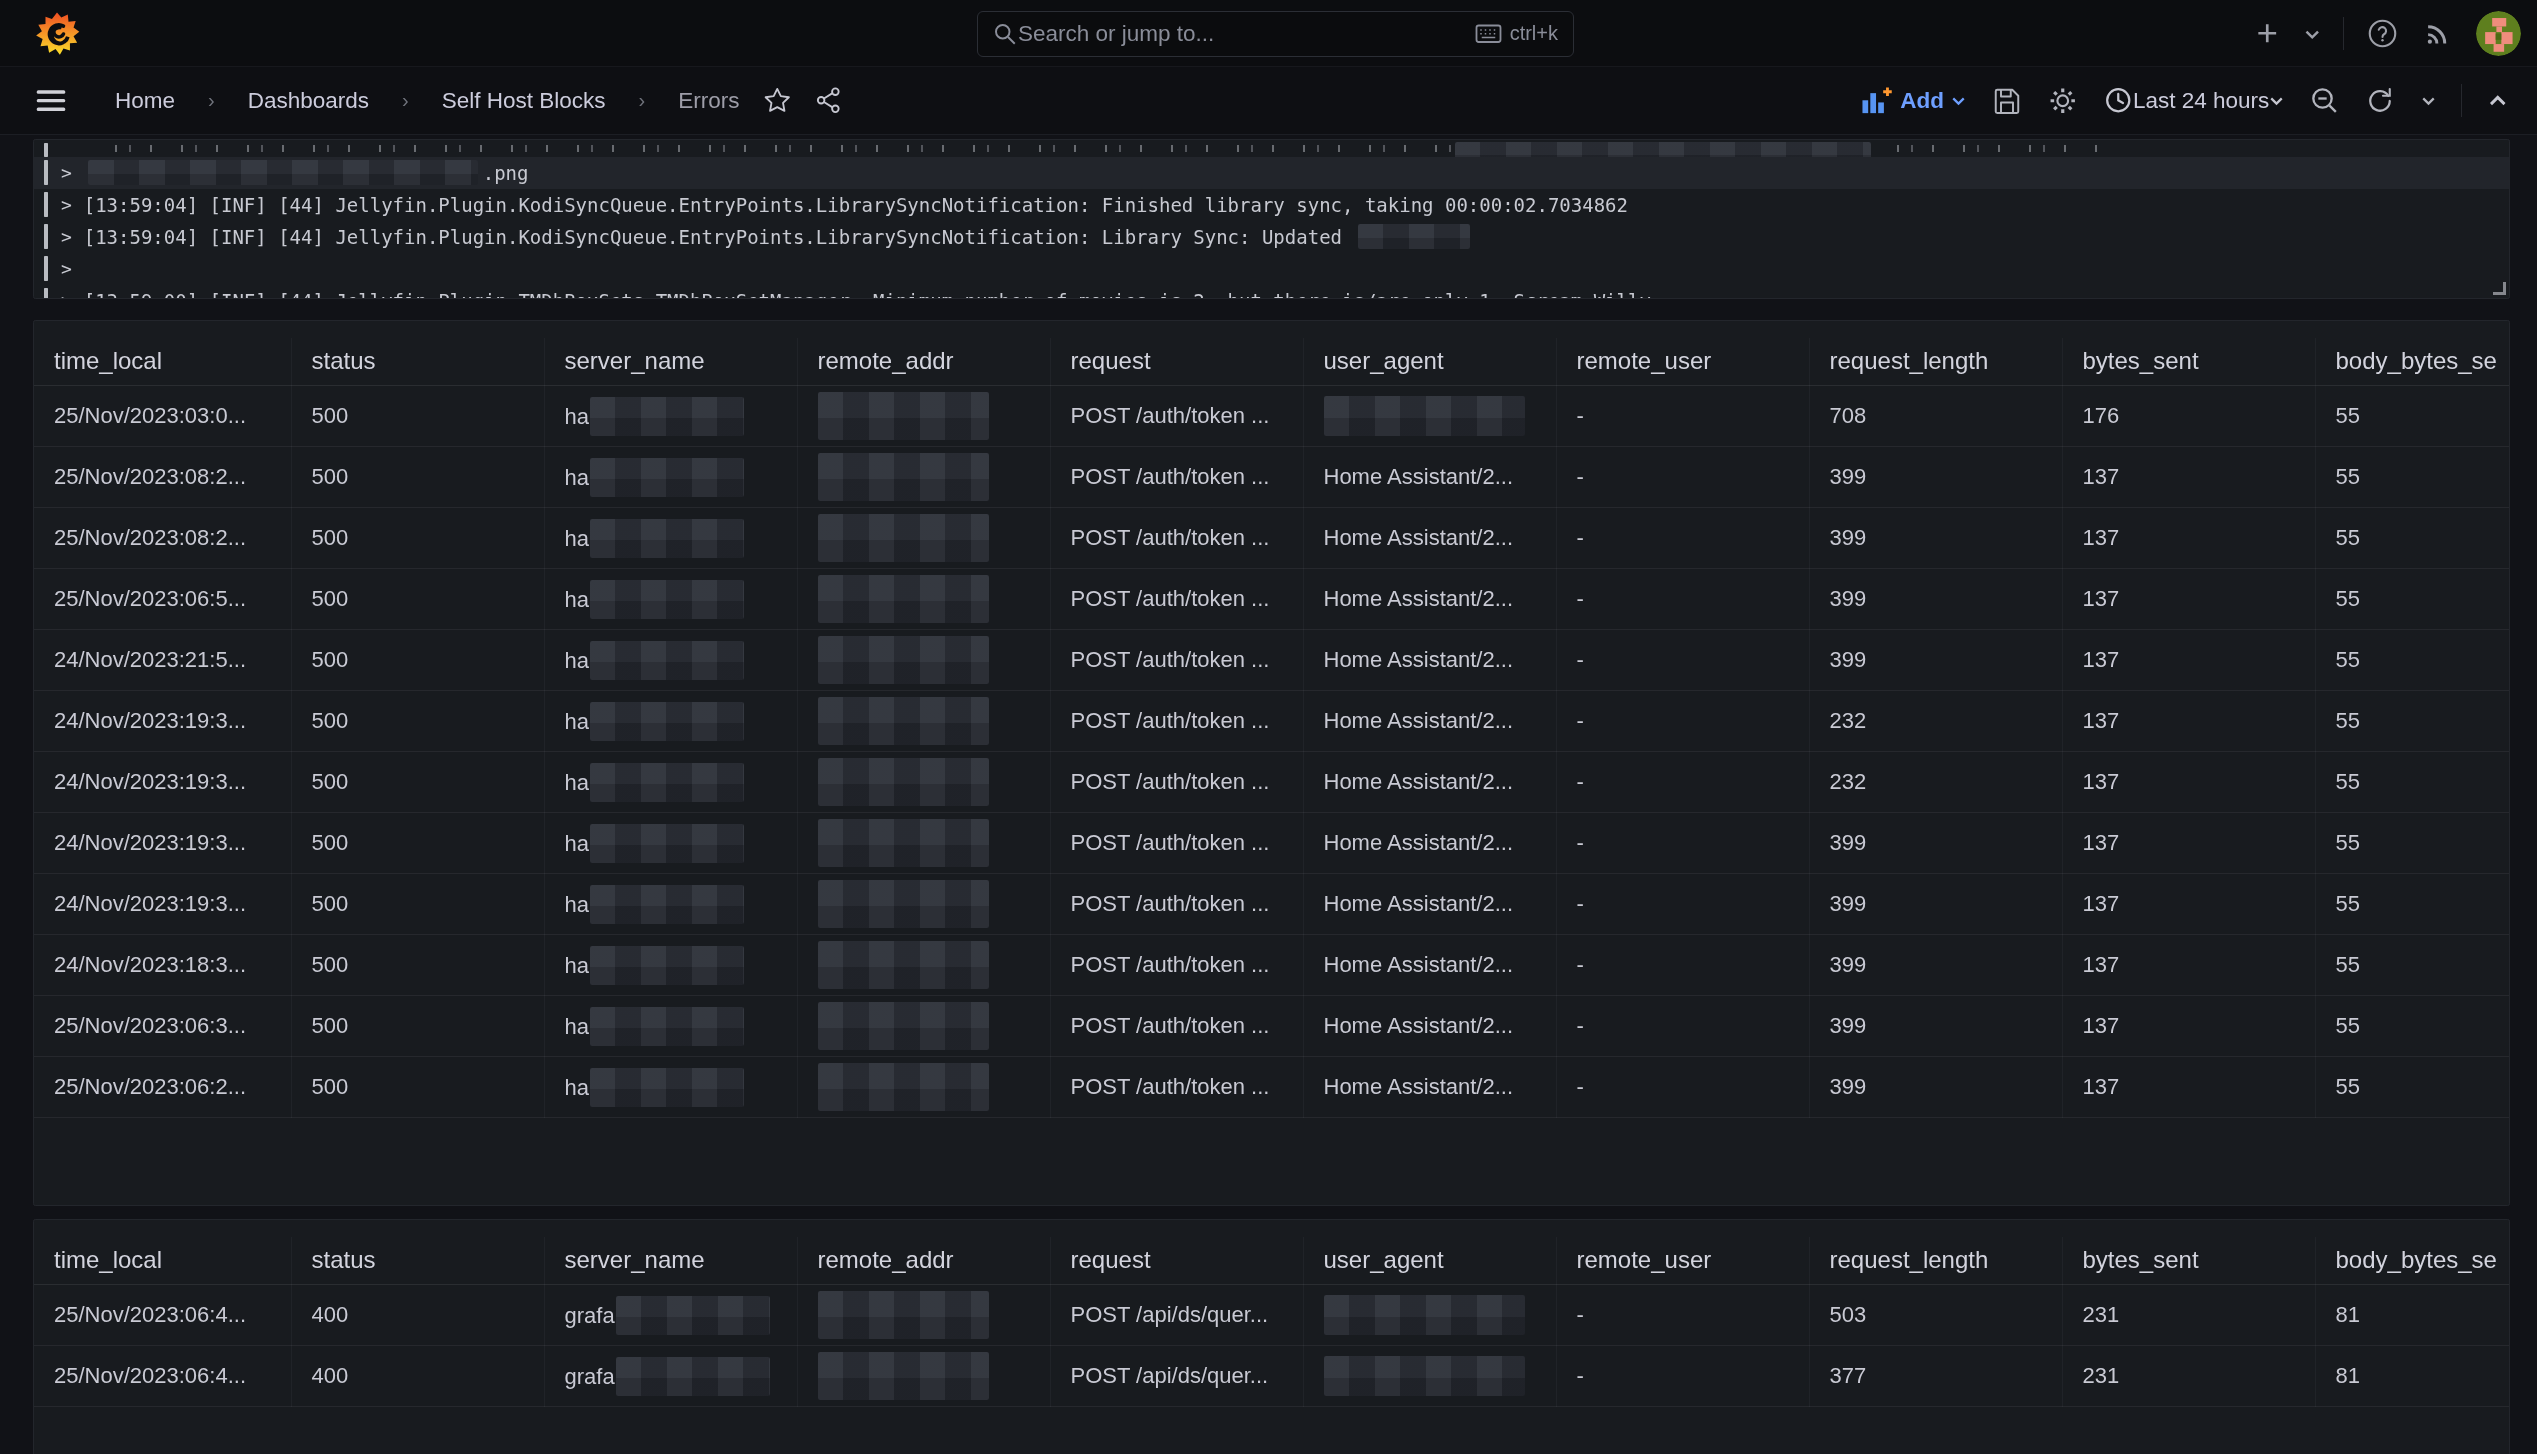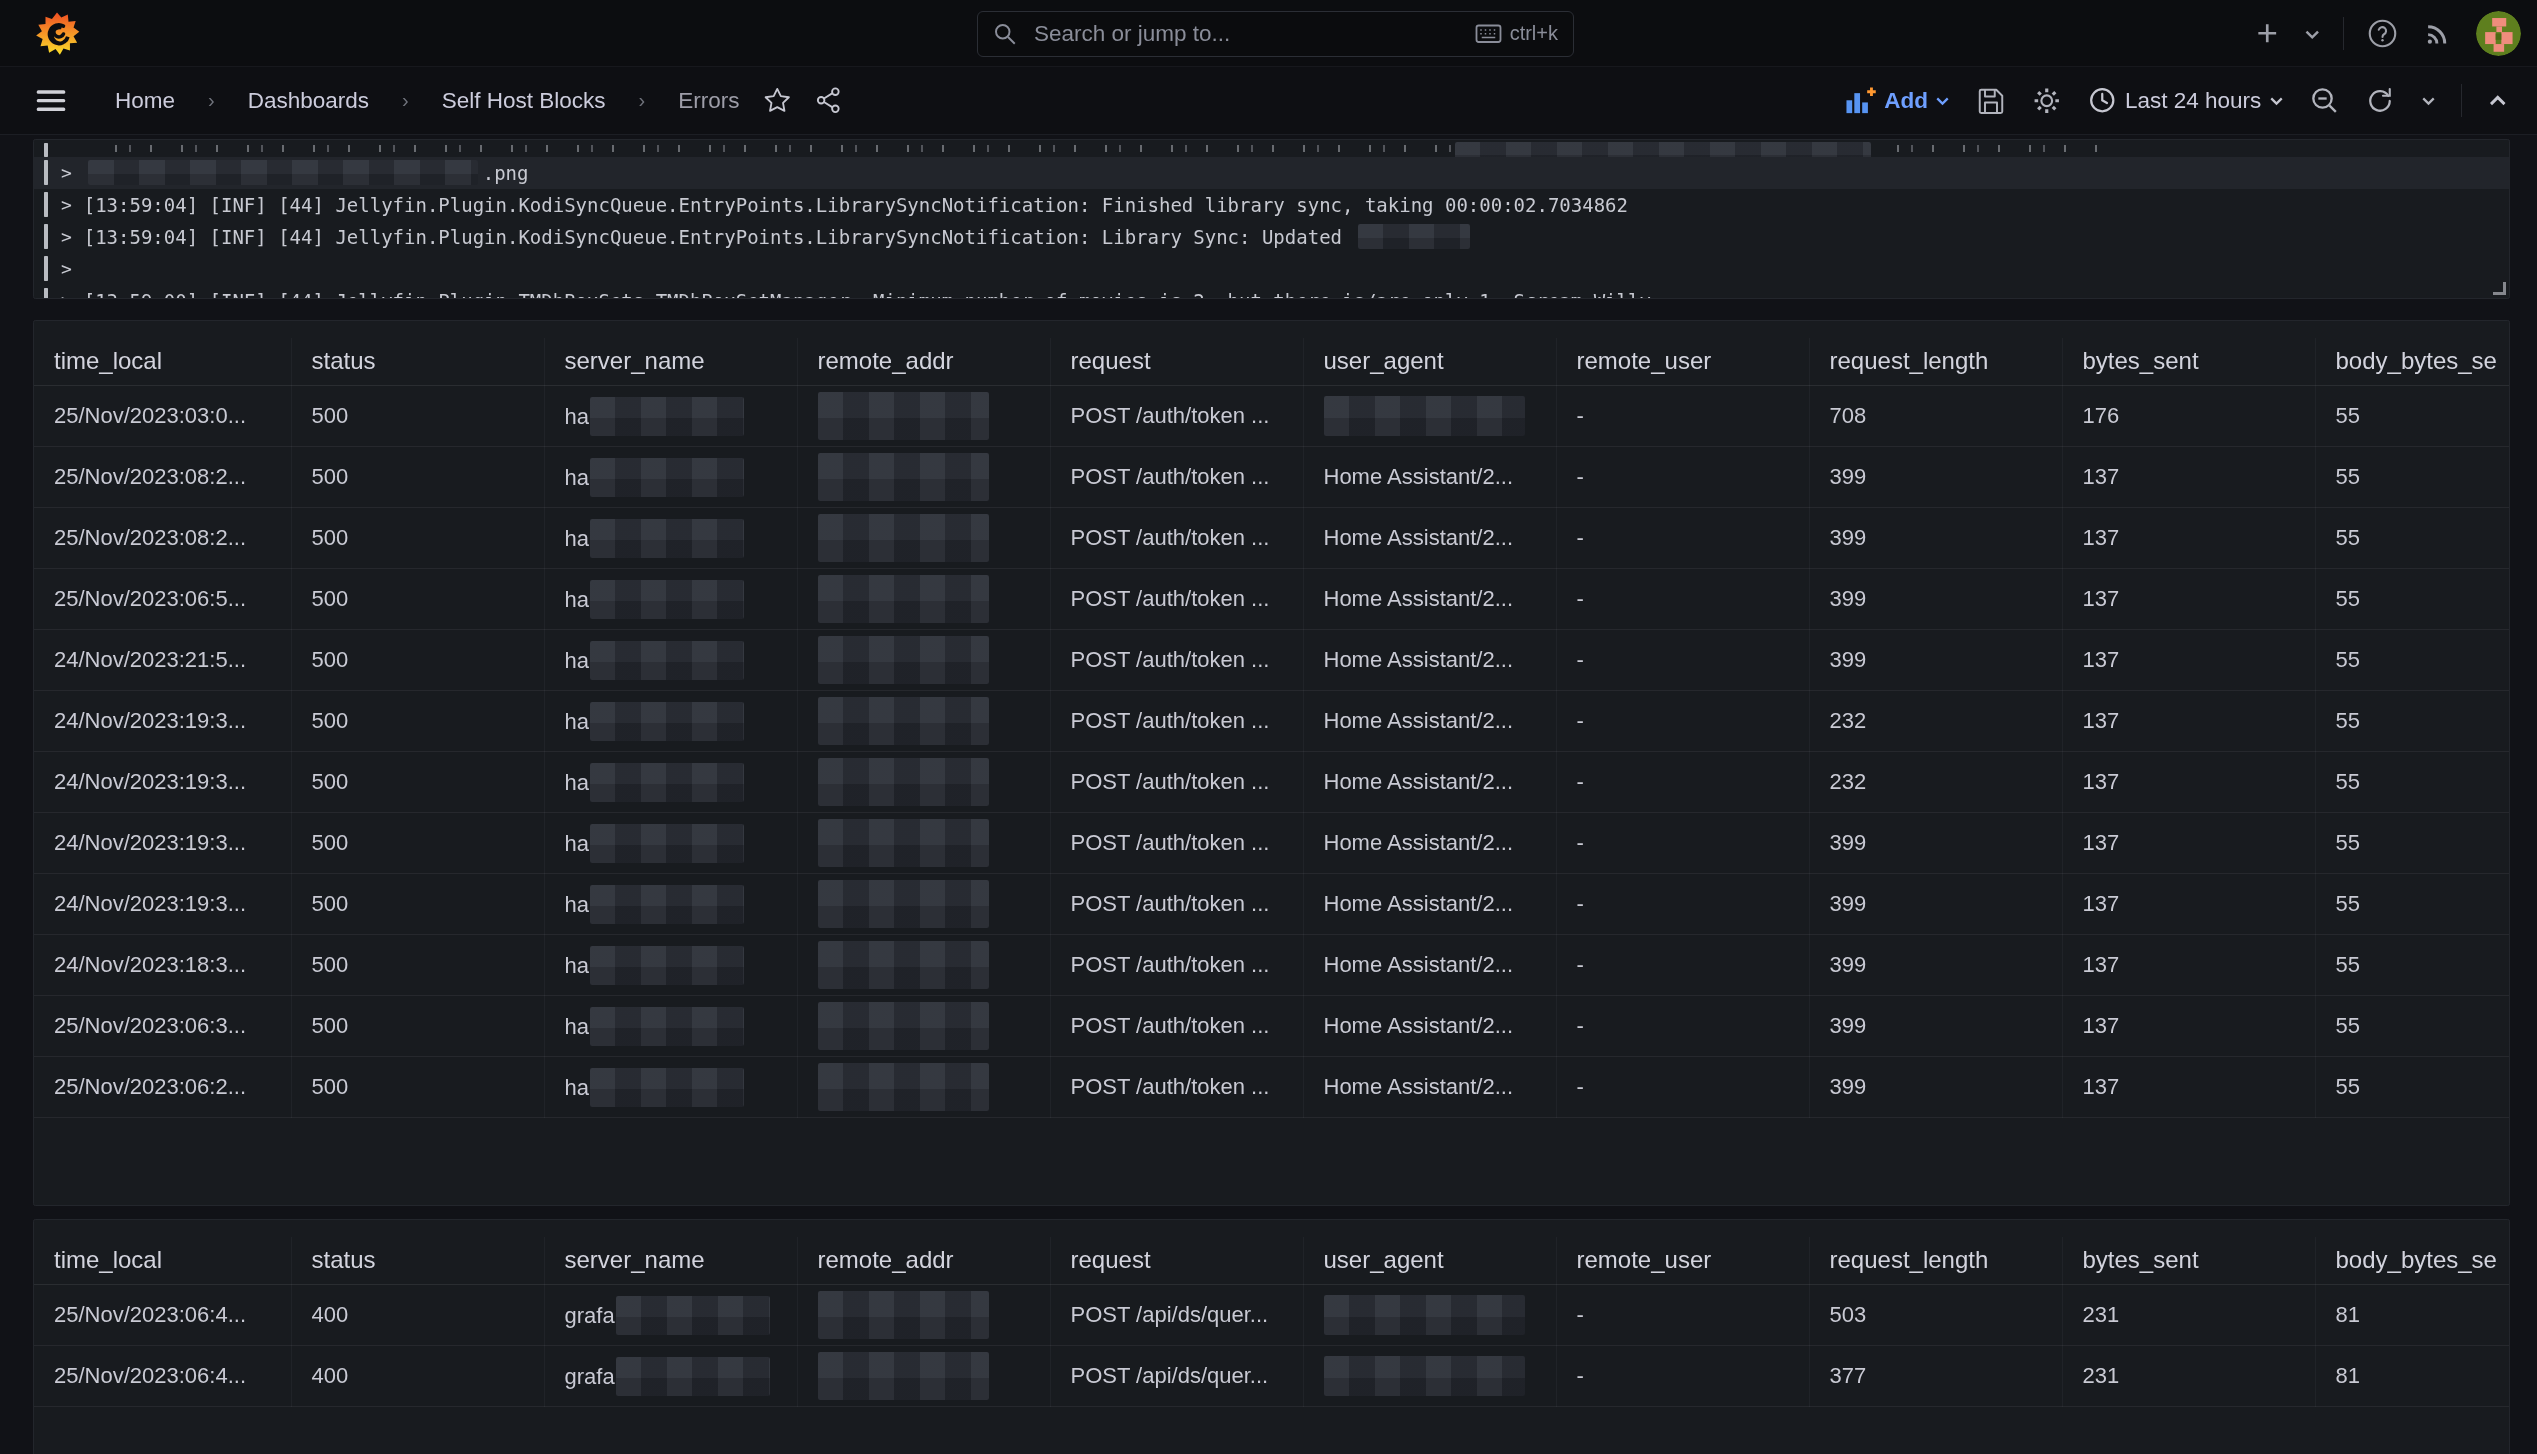--- a/index.html
+++ b/index.html
@@ -12,21 +12,21 @@
 
   
   .topbar {
     position: absolute; left: 0; top: 0; width: 100%; height: 67px;
     background: #0c0d10; border-bottom: 0.7px solid #17181d;
   }
   .logo { position: absolute; left: 34px; top: 10.5px; width: 46px; height: 46px; }
   .searchbox {
     position: absolute; left: 977px; top: 10.5px; width: 597px; height: 46px;
     background: #0b0c0e; border: 0.7px solid #2b2e35; border-radius: 6px;
-    display: flex; align-items: center; padding: 0 15px; gap: 17px;
+    display: flex; align-items: center; padding: 0 15px; gap: 1px;
     color: #8a8d99; font-size: 22.5px;
   }
   .search-input {
     flex: 1; background: transparent; border: none; outline: none;
     color: #ccccdc; font-size: 22.5px; font-family: "Liberation Sans", sans-serif;
   }
   .search-input::placeholder { color: #8a8d99; }
   .shortcut { display: flex; align-items: center; gap: 7.5px; font-size: 20px; color: #8a8d99; }
   .tb-right {
     position: absolute; right: 16.5px; top: 0; height: 67px;
@@ -43,21 +43,21 @@
     display: flex; align-items: center; padding: 0 30px;
   }
   .burger { color: #d0d1d8; margin-left: 6px; }
   .crumbs { display: flex; align-items: center; margin-left: 49px; font-size: 22.5px; gap: 33px; white-space: nowrap; }
   .crumb { color: #ccccdc; cursor: pointer; }
   .crumb.current { color: #9d9da8; }
   .sep { color: #70737c; font-size: 20px; }
   .crumb-icons { display: flex; align-items: center; gap: 22.5px; margin-left: 24px; }
   .nav-right { margin-left: auto; display: flex; align-items: center; gap: 25.5px; }
   .addbtn { display: flex; align-items: center; gap: 7.5px; color: #6e9fff; font-size: 22.5px; cursor: pointer; font-weight: bold; }
-  .timepicker { display: flex; align-items: center; gap: 8px; color: #ccccdc; font-size: 22.5px; cursor: pointer; }
+  .timepicker { display: flex; align-items: center; gap: 0; color: #ccccdc; font-size: 22.5px; cursor: pointer; }
 
   
   .panel {
     position: absolute; left: 33px; width: 2477px;
     background: #181b1f; border: 0.7px solid #23262c; border-radius: 2.2px;
   }
   #log-panel { top: 139px; height: 160px; overflow: hidden; }
   #panel-5xx { top: 320px; height: 886px; overflow: hidden; }
   #panel-4xx { top: 1219px; height: 375px; overflow: hidden; }
 

